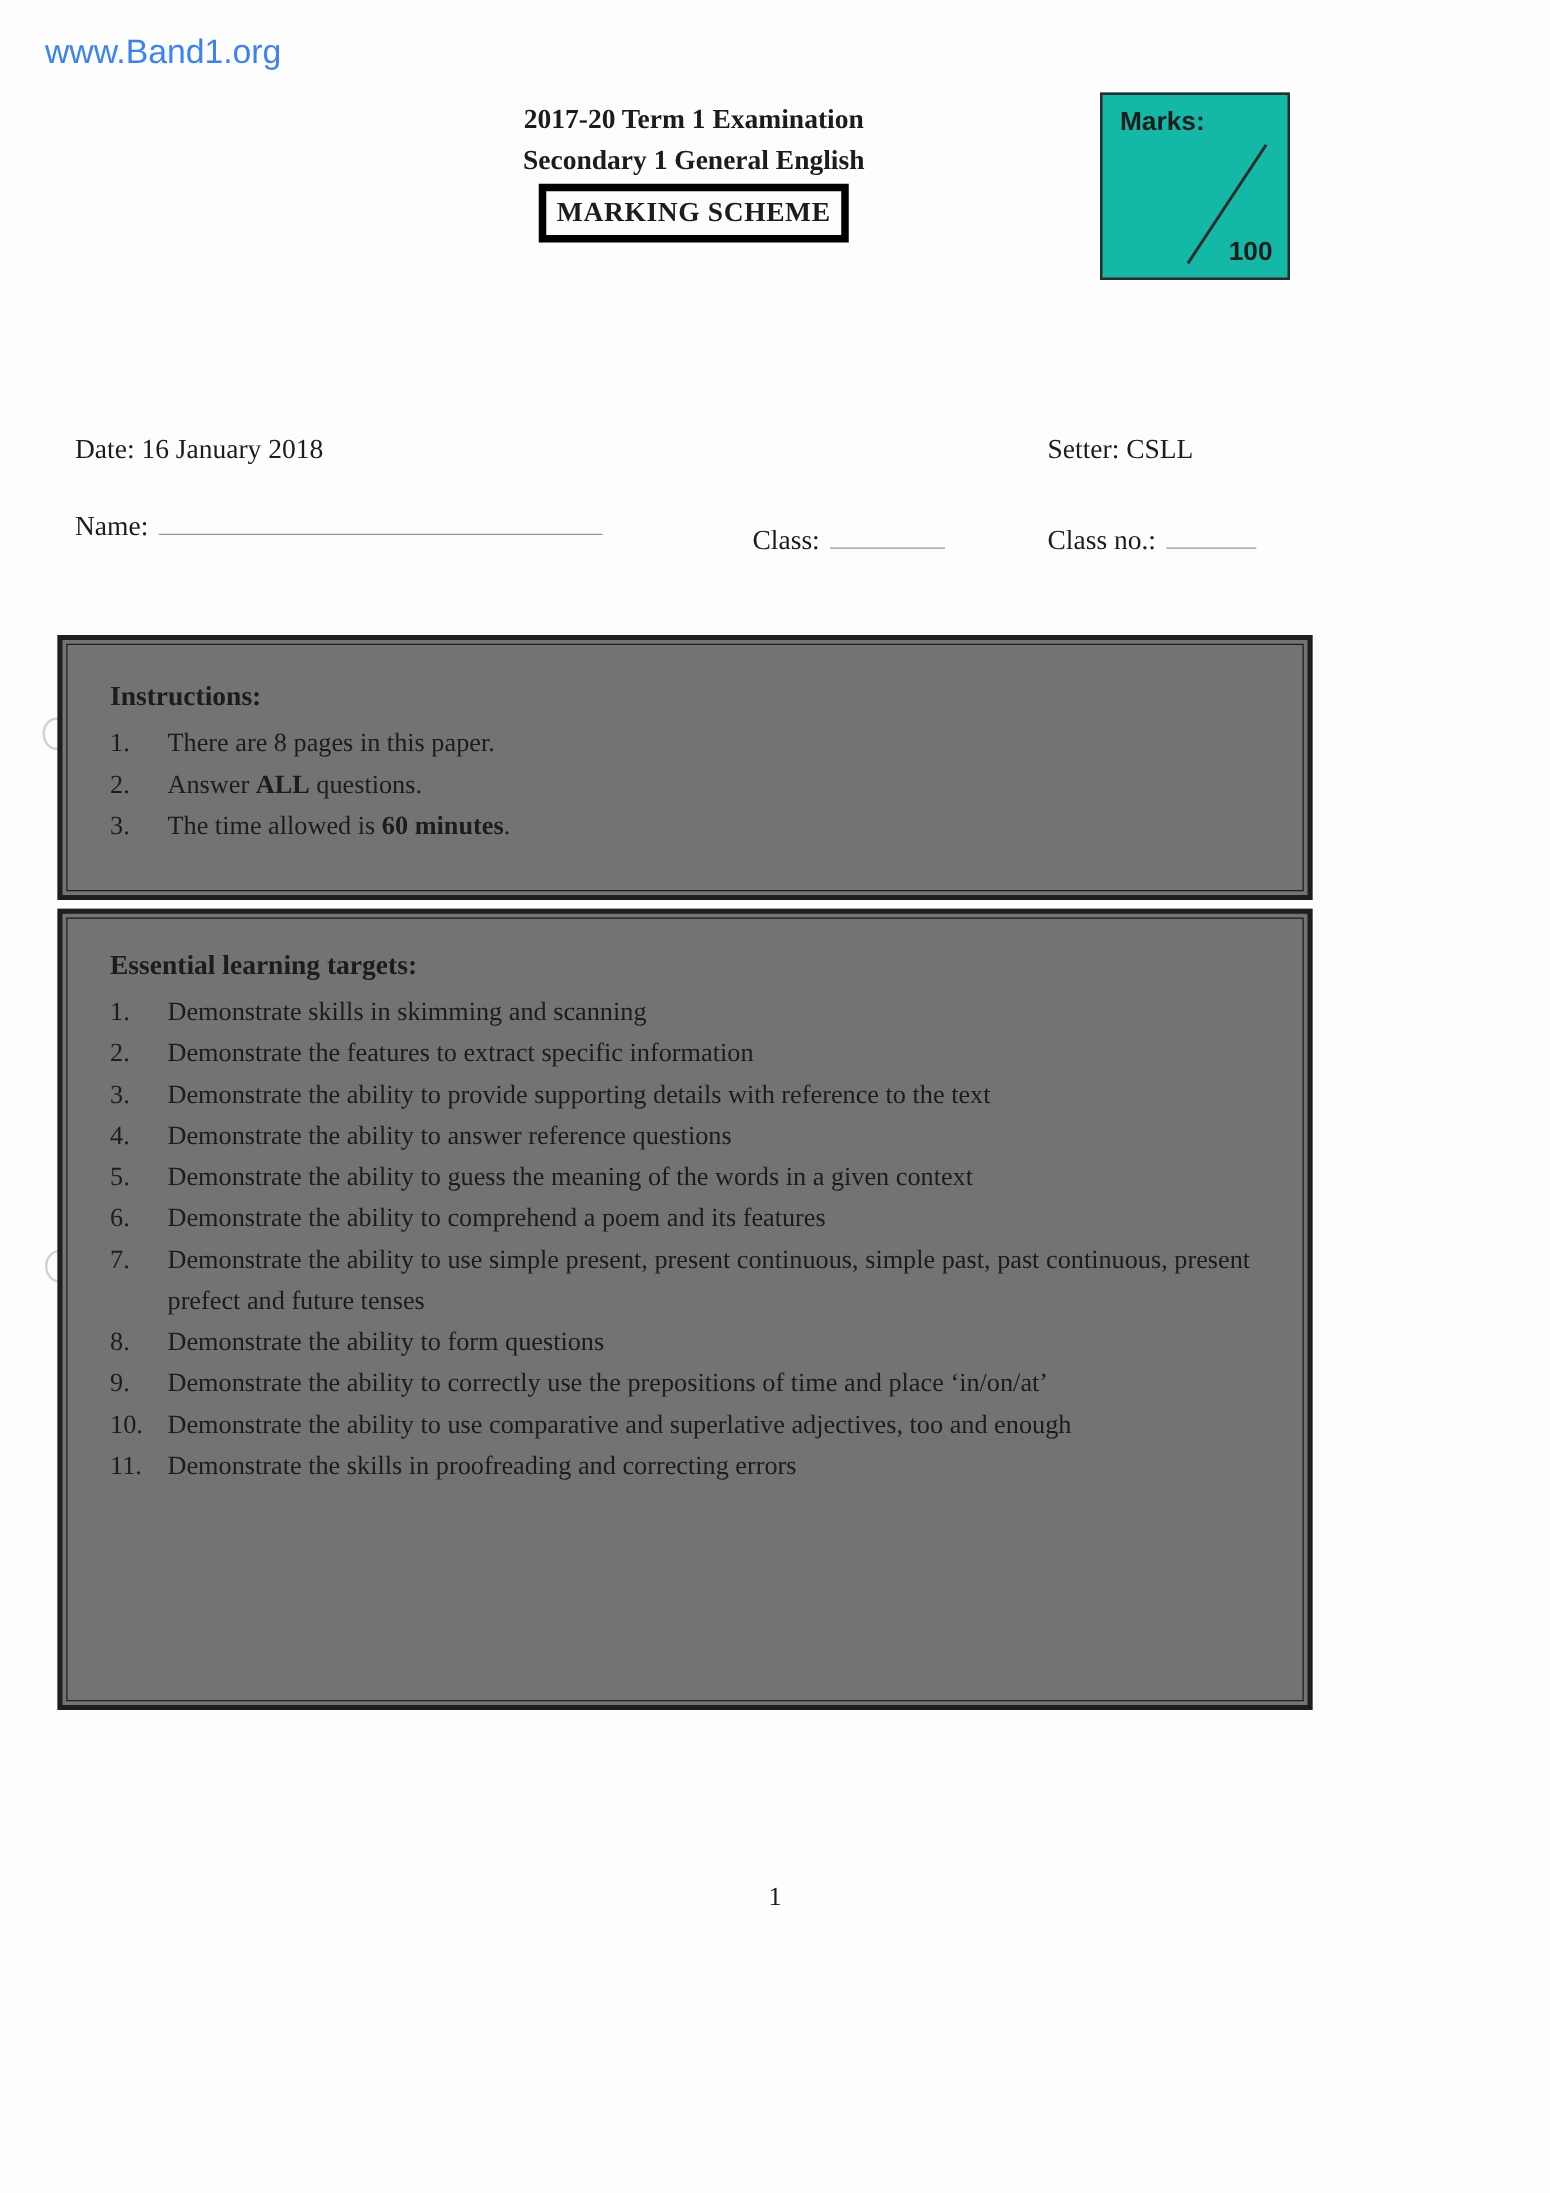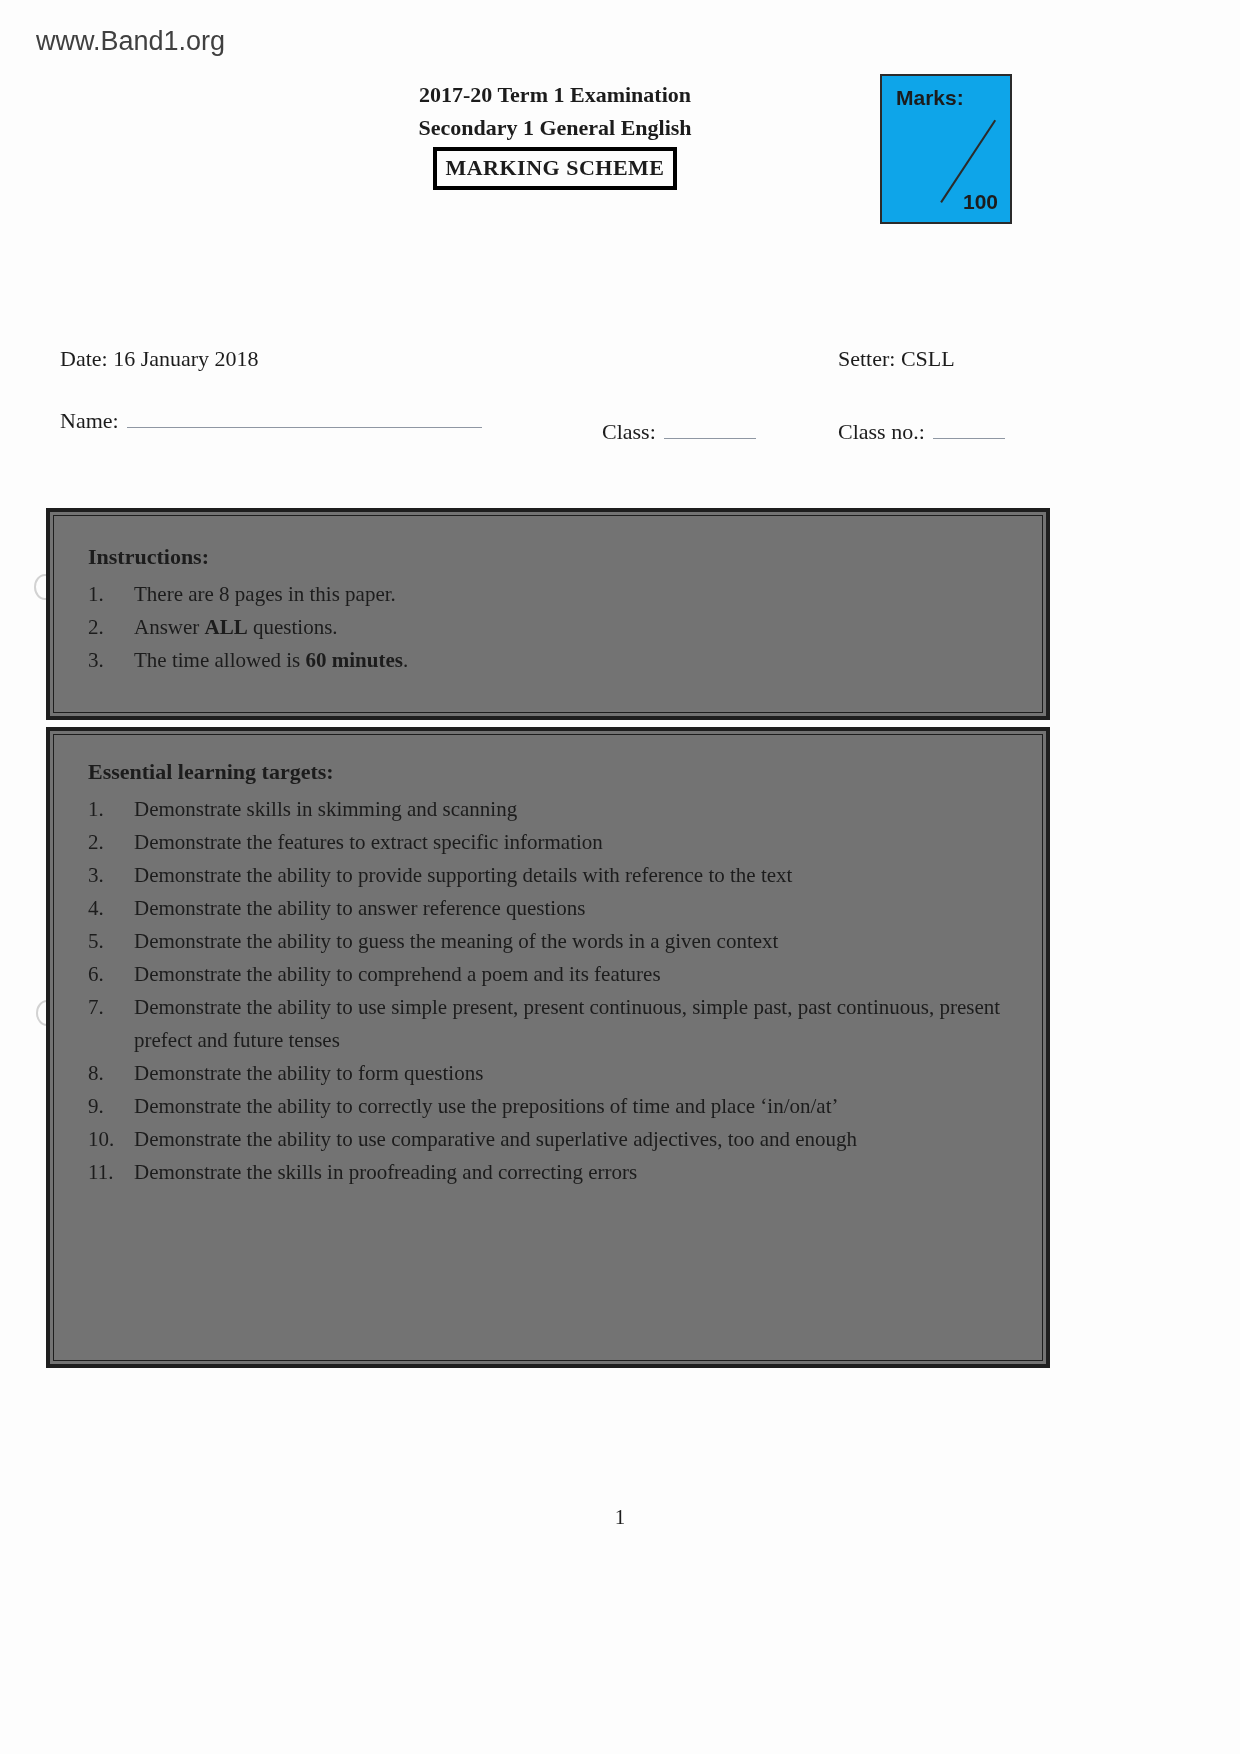--- a/index.html
+++ b/index.html
@@ -7,35 +7,35 @@
   body {
     width:1240px; height:1754px; position:relative;
     font-family:"Liberation Serif", serif;
     color:#1c1c1c;
     background:#fdfdfd;
     overflow:hidden;
   }
   .watermark {
     position:absolute; left:36px; top:26px;
     font-family:"Liberation Sans", sans-serif;
-    font-size:27px; color:#404040;
+    font-size:27px; color:#3b82f6;
   }
   .header-block {
     position:absolute; left:300px; top:78px; width:510px;
     text-align:center; font-weight:bold; font-size:22px; line-height:33px;
   }
   .header-line { display:block; }
   .marking-scheme-wrap { margin-top:3px; }
   .marking-scheme {
-    display:inline-block; border:4px solid #000000; padding:0 8px 2px 8px;
+    display:inline-block; border:6px solid #000000; padding:0 8px 2px 8px;
     letter-spacing:0.5px;
   }
   .marks-box {
-    position:absolute; left:880px; top:74px; width:132px; height:150px;
-    border:2px solid #2b2b2b; background:#0ea5e9;
+    position:absolute; left:880px; top:74px; width:152px; height:150px;
+    border:2px solid #2b2b2b; background:#14b8a6;
   }
   .marks-label {
     position:absolute; left:14px; top:10px;
     font-family:"Liberation Sans", sans-serif; font-weight:bold; font-size:21px;
   }
   .marks-slash { position:absolute; left:0; top:0; width:100%; height:100%; }
   .marks-total {
     position:absolute; right:12px; bottom:8px;
     font-family:"Liberation Sans", sans-serif; font-weight:bold; font-size:21px;
   }

